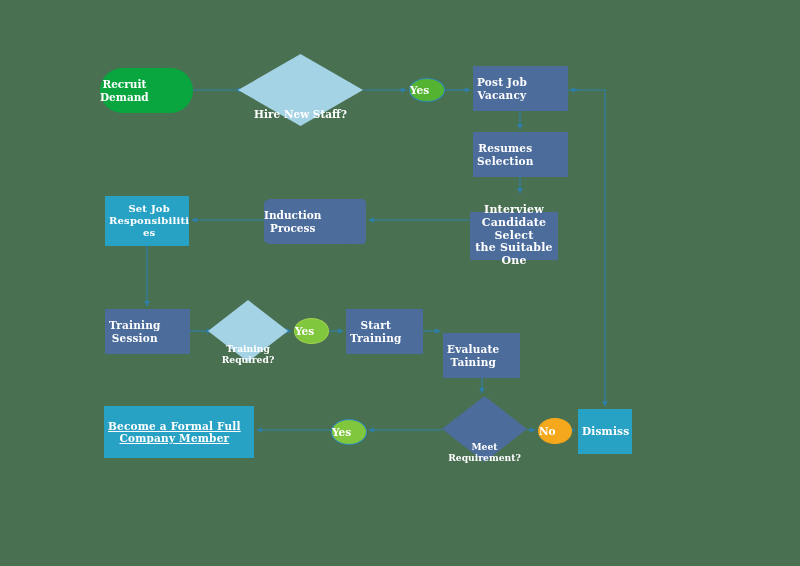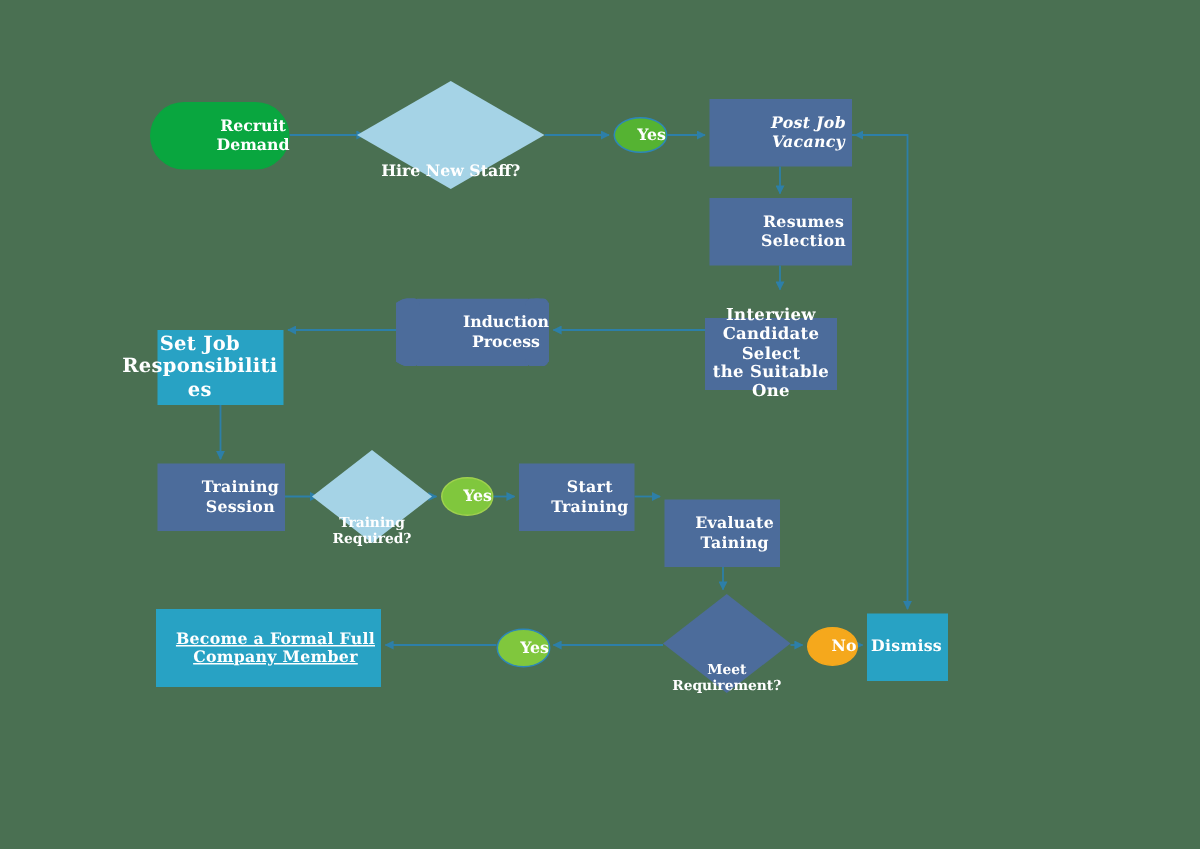--- a/index.html
+++ b/index.html
@@ -24,21 +24,21 @@
     left: 0;
     top: 0;
     width: 800px;
     height: 566px;
     pointer-events: none;
   }
   .node {
     position: absolute;
     display: flex;
     align-items: center;
-    justify-content: flex-end;
+    justify-content: flex-start;
     text-align: center;
     color: #ffffff;
     font-weight: bold;
     line-height: 1.18;
     box-sizing: border-box;
     white-space: pre-line;
   }
   
   .proc {
     background: #4c6c9b;
@@ -161,21 +161,21 @@
     <svg class="dia-shape" viewBox="0 0 125 72" preserveAspectRatio="none">
       <polygon points="62.5,0 125,36 62.5,72 0,36" fill="#a5d3e6"></polygon>
     </svg>
     <span class="dia-label">Hire New Staff?</span>
   </div>
 
   <div class="node pill pill-green" style="left:409px; top:78px; width:36px; height:24px;">
     <span>Yes</span>
   </div>
 
-  <div class="node proc" style="left:473px; top:66px; width:95px; height:45px;font-style:italic;">
+  <div class="node proc" style="left:473px; top:66px; width:95px; height:45px;">
     <span>Post Job
 Vacancy</span>
   </div>
 
   <div class="node proc" style="left:473px; top:132px; width:95px; height:45px;">
     <span>Resumes
 Selection</span>
   </div>
 
   <div class="node proc" style="left:470px; top:212px; width:88px; height:48px; font-size:11px;">
@@ -190,21 +190,21 @@
                M16,0.5 L86,0.5 L86,44.5 L16,44.5 Z
                M86,3 C95,-3 102,-1 102,5 L102,40 C102,46 95,48 86,42 L86,3 Z" fill="#4c6c9b"></path>
       <rect x="14" y="0" width="74" height="45" fill="#4c6c9b"></rect>
       <path d="M0,3 C9,-3 16,-1 16,5 L16,40 C16,46 9,48 0,42 Z" fill="#4c6c9b"></path>
       <path d="M102,3 C93,-3 86,-1 86,5 L86,40 C86,46 93,48 102,42 Z" fill="#4c6c9b"></path>
     </svg>
     <span class="tape-label">Induction
 Process</span>
   </div>
 
-  <div class="node proc-teal" style="left:105px; top:196px; width:84px; height:50px; font-size:13px;margin-top:24px;">
+  <div class="node proc-teal" style="left:105px; top:196px; width:84px; height:50px; font-size:10px;">
     <span>Set Job
 Responsibiliti
 es</span>
   </div>
 
   <div class="node proc" style="left:105px; top:309px; width:85px; height:45px;">
     <span>Training
 Session</span>
   </div>
 

